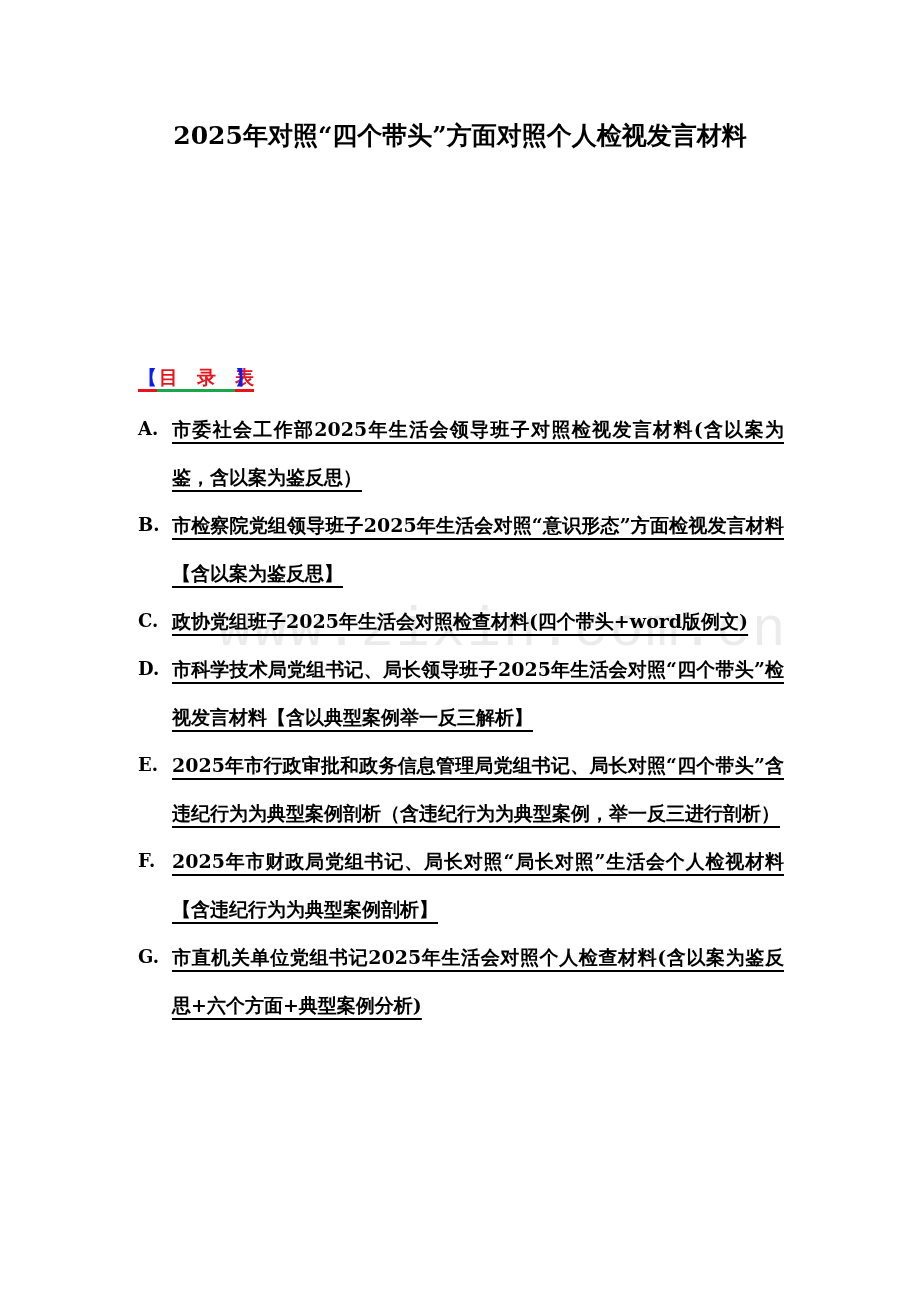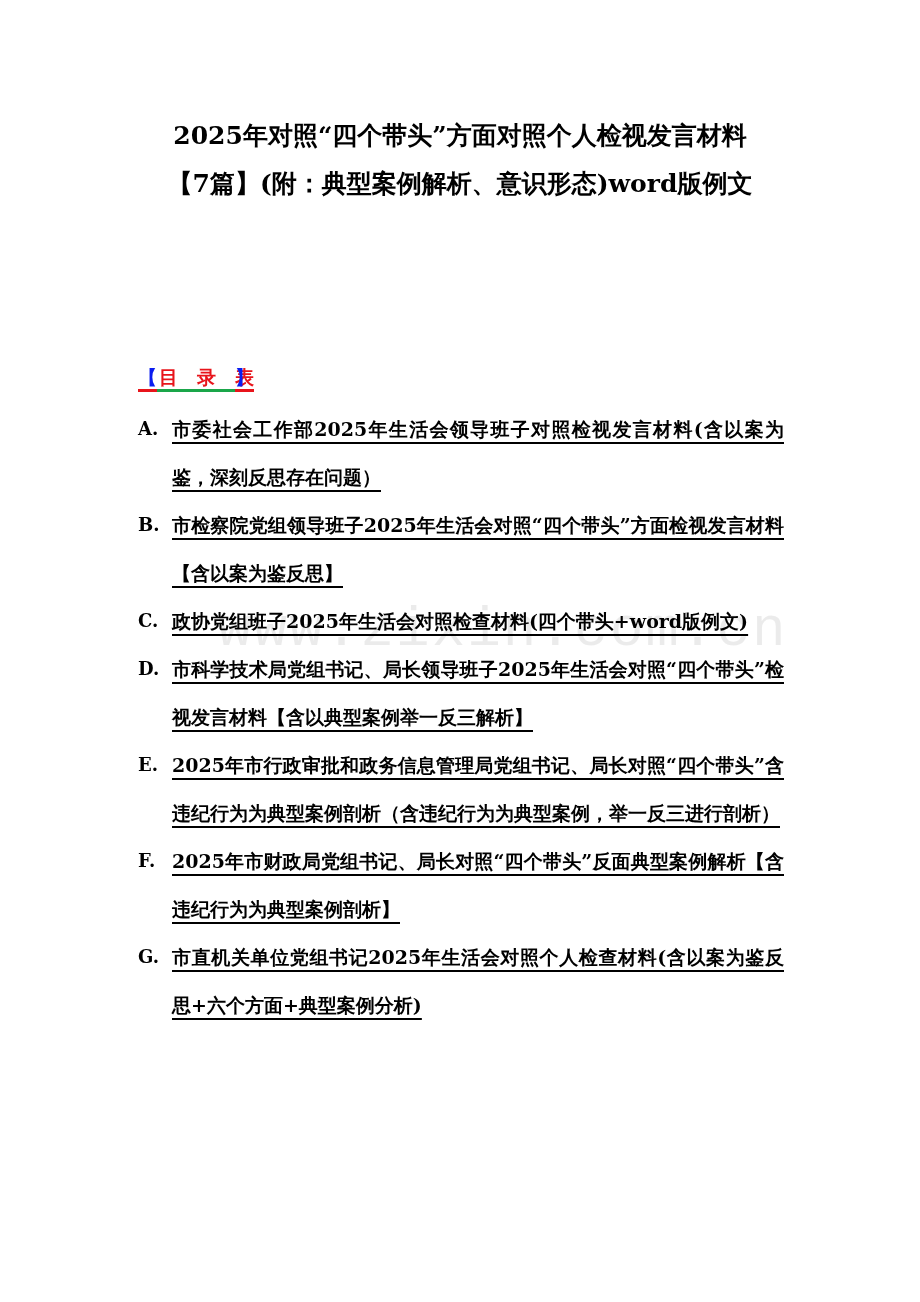--- a/index.html
+++ b/index.html
@@ -124,51 +124,50 @@
       pointer-events: none;
     }
   </style>
 </head>
 <body>
 
 <div class="page">
 
   <div class="title">
     <span class="line">2025年对照“四个带头”方面对照个人检视发言材料</span>
-    <span class="line">【7篇】(附：典型案例解析、意识形态)word版例文</span>
   </div>
 
   <div class="toc-header">
     <span class="bracket">【</span><span class="words"><span>目录</span><span class="tail">表</span></span><span class="bracket">】</span>
   </div>
 
   <ul class="toc-list">
     <li class="toc-item">
       <span class="marker">A.</span>
-      <span class="link">市委社会工作部2025年生活会领导班子对照检视发言材料(含以案为鉴，深刻反思存在问题）</span>
+      <span class="link">市委社会工作部2025年生活会领导班子对照检视发言材料(含以案为鉴，含以案为鉴反思）</span>
     </li>
     <li class="toc-item">
       <span class="marker">B.</span>
-      <span class="link">市检察院党组领导班子2025年生活会对照“四个带头”方面检视发言材料【含以案为鉴反思】</span>
+      <span class="link">市检察院党组领导班子2025年生活会对照“意识形态”方面检视发言材料【含以案为鉴反思】</span>
     </li>
     <li class="toc-item">
       <span class="marker">C.</span>
       <span class="link">政协党组班子2025年生活会对照检查材料(四个带头+word版例文)</span>
     </li>
     <li class="toc-item">
       <span class="marker">D.</span>
       <span class="link">市科学技术局党组书记、局长领导班子2025年生活会对照“四个带头”检视发言材料【含以典型案例举一反三解析】</span>
     </li>
     <li class="toc-item">
       <span class="marker">E.</span>
       <span class="link">2025年市行政审批和政务信息管理局党组书记、局长对照“四个带头”含违纪行为为典型案例剖析（含违纪行为为典型案例，举一反三进行剖析）</span>
     </li>
     <li class="toc-item">
       <span class="marker">F.</span>
-      <span class="link">2025年市财政局党组书记、局长对照“四个带头”反面典型案例解析【含违纪行为为典型案例剖析】</span>
+      <span class="link">2025年市财政局党组书记、局长对照“局长对照”生活会个人检视材料【含违纪行为为典型案例剖析】</span>
     </li>
     <li class="toc-item">
       <span class="marker">G.</span>
       <span class="link">市直机关单位党组书记2025年生活会对照个人检查材料(含以案为鉴反思+六个方面+典型案例分析)</span>
     </li>
   </ul>
 
   <div class="watermark">www.zixin.com.cn</div>
 
 </div>

